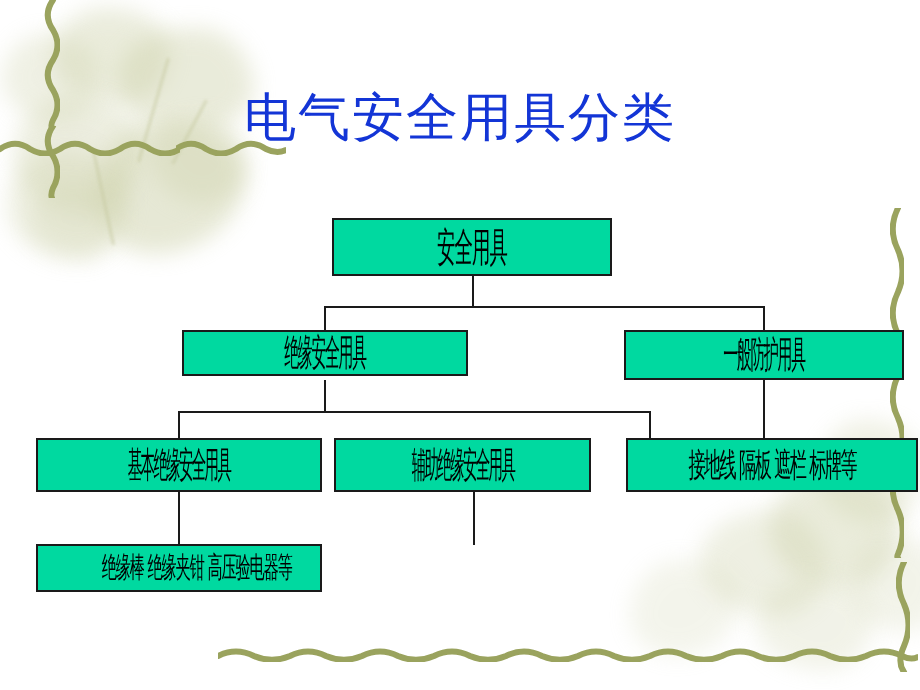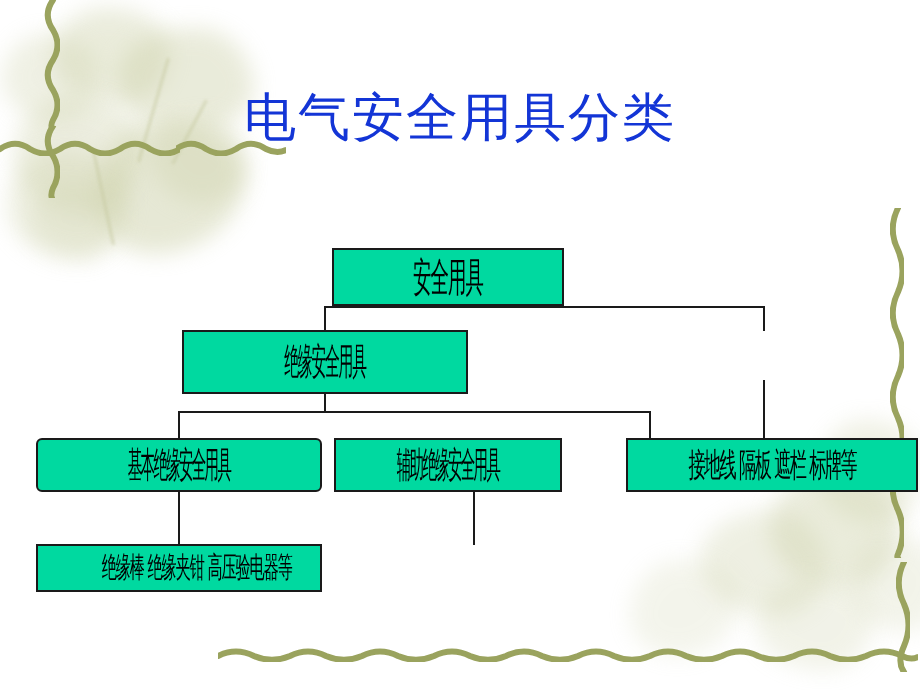--- a/index.html
+++ b/index.html
@@ -115,33 +115,33 @@
     white-space: nowrap;
     display: block;
   }
 
   
   .sq   { transform: scaleX(0.46); transform-origin: center center; }
   .sq2  { transform: scaleX(0.40); transform-origin: center center; }
   .sq3  { transform: scaleX(0.52); transform-origin: center center; }
 
   
-  #n-root      { left: 332px; top: 218px; width: 232px; height: 58px; margin-top: 30px; }
+  #n-root      { left: 332px; top: 218px; width: 280px; height: 58px; }
   #n-root .label { font-size: 40px; letter-spacing: -2px; }
 
-  #n-insul     { left: 182px; top: 330px; width: 286px; height: 64px; }
+  #n-insul     { left: 182px; top: 330px; width: 286px; height: 46px; }
   #n-insul .label { font-size: 37px; letter-spacing: -3px; }
 
   #n-general   { left: 624px; top: 330px; width: 280px; height: 50px; }
   #n-general .label { font-size: 37px; letter-spacing: -3px; }
 
-  #n-basic     { left: 36px;  top: 438px; width: 286px; height: 54px; border-radius: 6px; }
+  #n-basic     { left: 36px;  top: 438px; width: 286px; height: 54px; }
   #n-basic .label { font-size: 36px; letter-spacing: -4px; }
 
-  #n-aux       { left: 334px; top: 438px; width: 228px; height: 54px; }
+  #n-aux       { left: 334px; top: 438px; width: 257px; height: 54px; }
   #n-aux .label { font-size: 36px; letter-spacing: -4px; }
 
   #n-genitems  { left: 626px; top: 438px; width: 292px; height: 54px; }
   #n-genitems .label { font-size: 33px; letter-spacing: -3px; }
 
   #n-basicitems{ left: 36px;  top: 544px; width: 286px; height: 48px; padding-left: 36px; }
   #n-basicitems .label { font-size: 29px; letter-spacing: -2px; }
 
   #n-auxitems  { left: 334px; top: 544px; width: 282px; height: 48px; }
   #n-auxitems .label { font-size: 29px; letter-spacing: -2px; }
@@ -239,20 +239,23 @@
   <div class="conn v" style="left:473px; top:492px; height:53px;"></div>
 
   <div class="node" id="n-root">
     <span class="label sq">安全用具</span>
   </div>
 
   <div class="node" id="n-insul">
     <span class="label sq2">绝缘安全用具</span>
   </div>
 
+  <div class="node" id="n-general">
+    <span class="label sq2">一般防护用具</span>
+  </div>
 
   <div class="node" id="n-basic">
     <span class="label sq2">基本绝缘安全用具</span>
   </div>
 
   <div class="node" id="n-aux">
     <span class="label sq2">辅助绝缘安全用具</span>
   </div>
 
   <div class="node" id="n-genitems">

